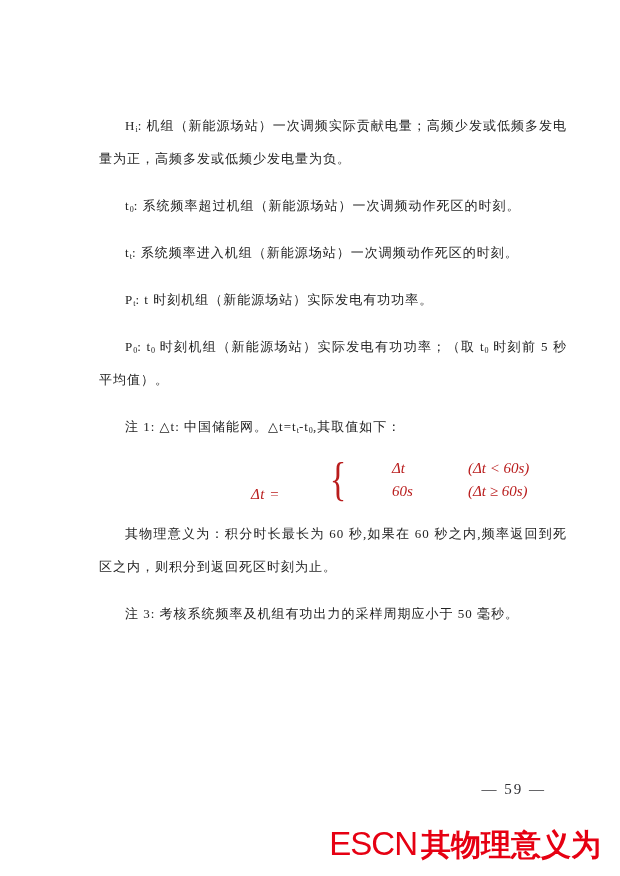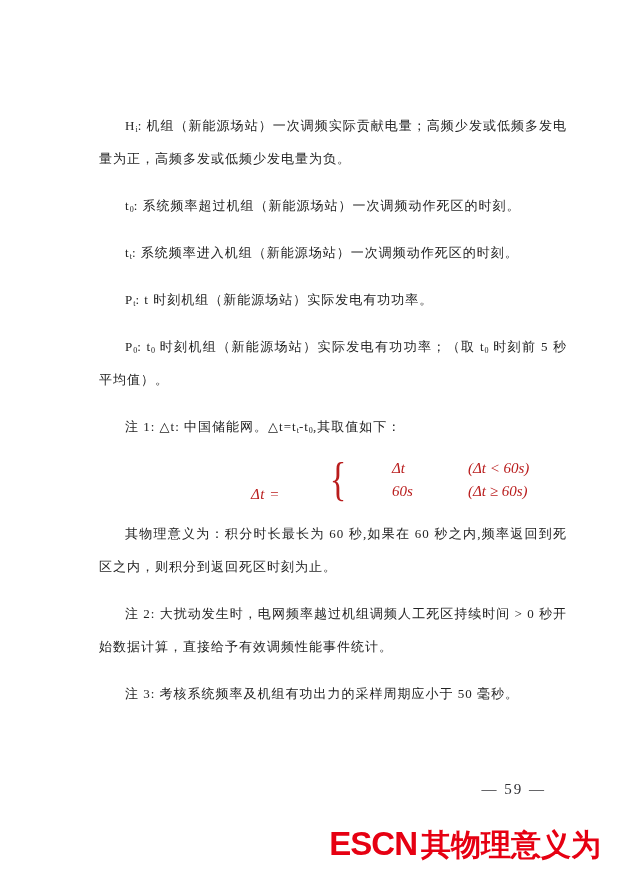--- a/index.html
+++ b/index.html
@@ -66,21 +66,21 @@
     position: absolute;
     right: 19px;
     bottom: 10px;
     display: flex;
     align-items: baseline;
     color: #e60012;
     white-space: nowrap;
   }
   .wm-latin {
     font-family: "Liberation Sans", "DejaVu Sans", sans-serif;
-    font-weight: 700;
+    font-weight: 400;
     font-size: 33px;
     letter-spacing: -1px;
     margin-right: 4px;
   }
   .wm-cn {
     font-family: "Liberation Sans", "DejaVu Sans", sans-serif;
     font-weight: 700;
     font-size: 30px;
     letter-spacing: 0px;
   }
@@ -106,21 +106,20 @@
           <span class="f-cond">(Δt &lt; 60s)</span>
         </span>
         <span class="f-row">
           <span class="f-val">60s</span>
           <span class="f-cond">(Δt ≥ 60s)</span>
         </span>
       </span>
     </div>
 
     <p class="para"><span>其物理意义为：积分时长最长为 60 秒,如果在 60 秒之内,频率返回到死区之内，则积分到返回死区时刻为止。</span></p>
-    <p class="para"><span>注 2: 大扰动发生时，电网频率越过机组调频人工死区持续时间 &gt; 0 秒开始数据计算，直接给予有效调频性能事件统计。</span></p>
     <p class="para"><span>注 3: 考核系统频率及机组有功出力的采样周期应小于 50 毫秒。</span></p>
   </div>
 
   <div class="pageno">— 59 —</div>
 
   <div class="watermark">
     <span class="wm-latin">ESCN</span>
     <span class="wm-cn">其物理意义为</span>
   </div>
 </div>

